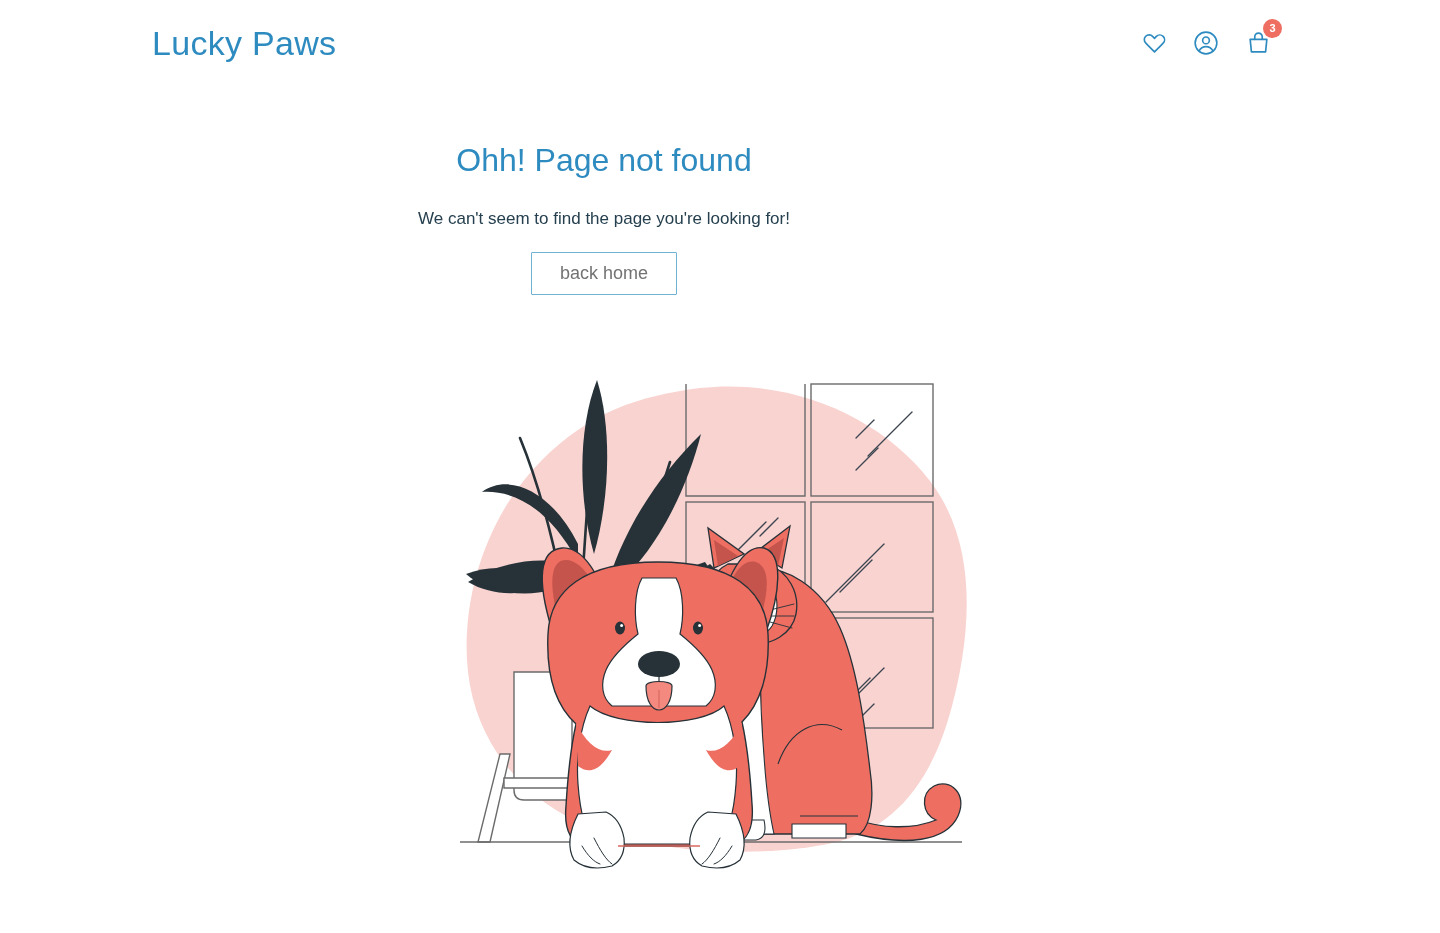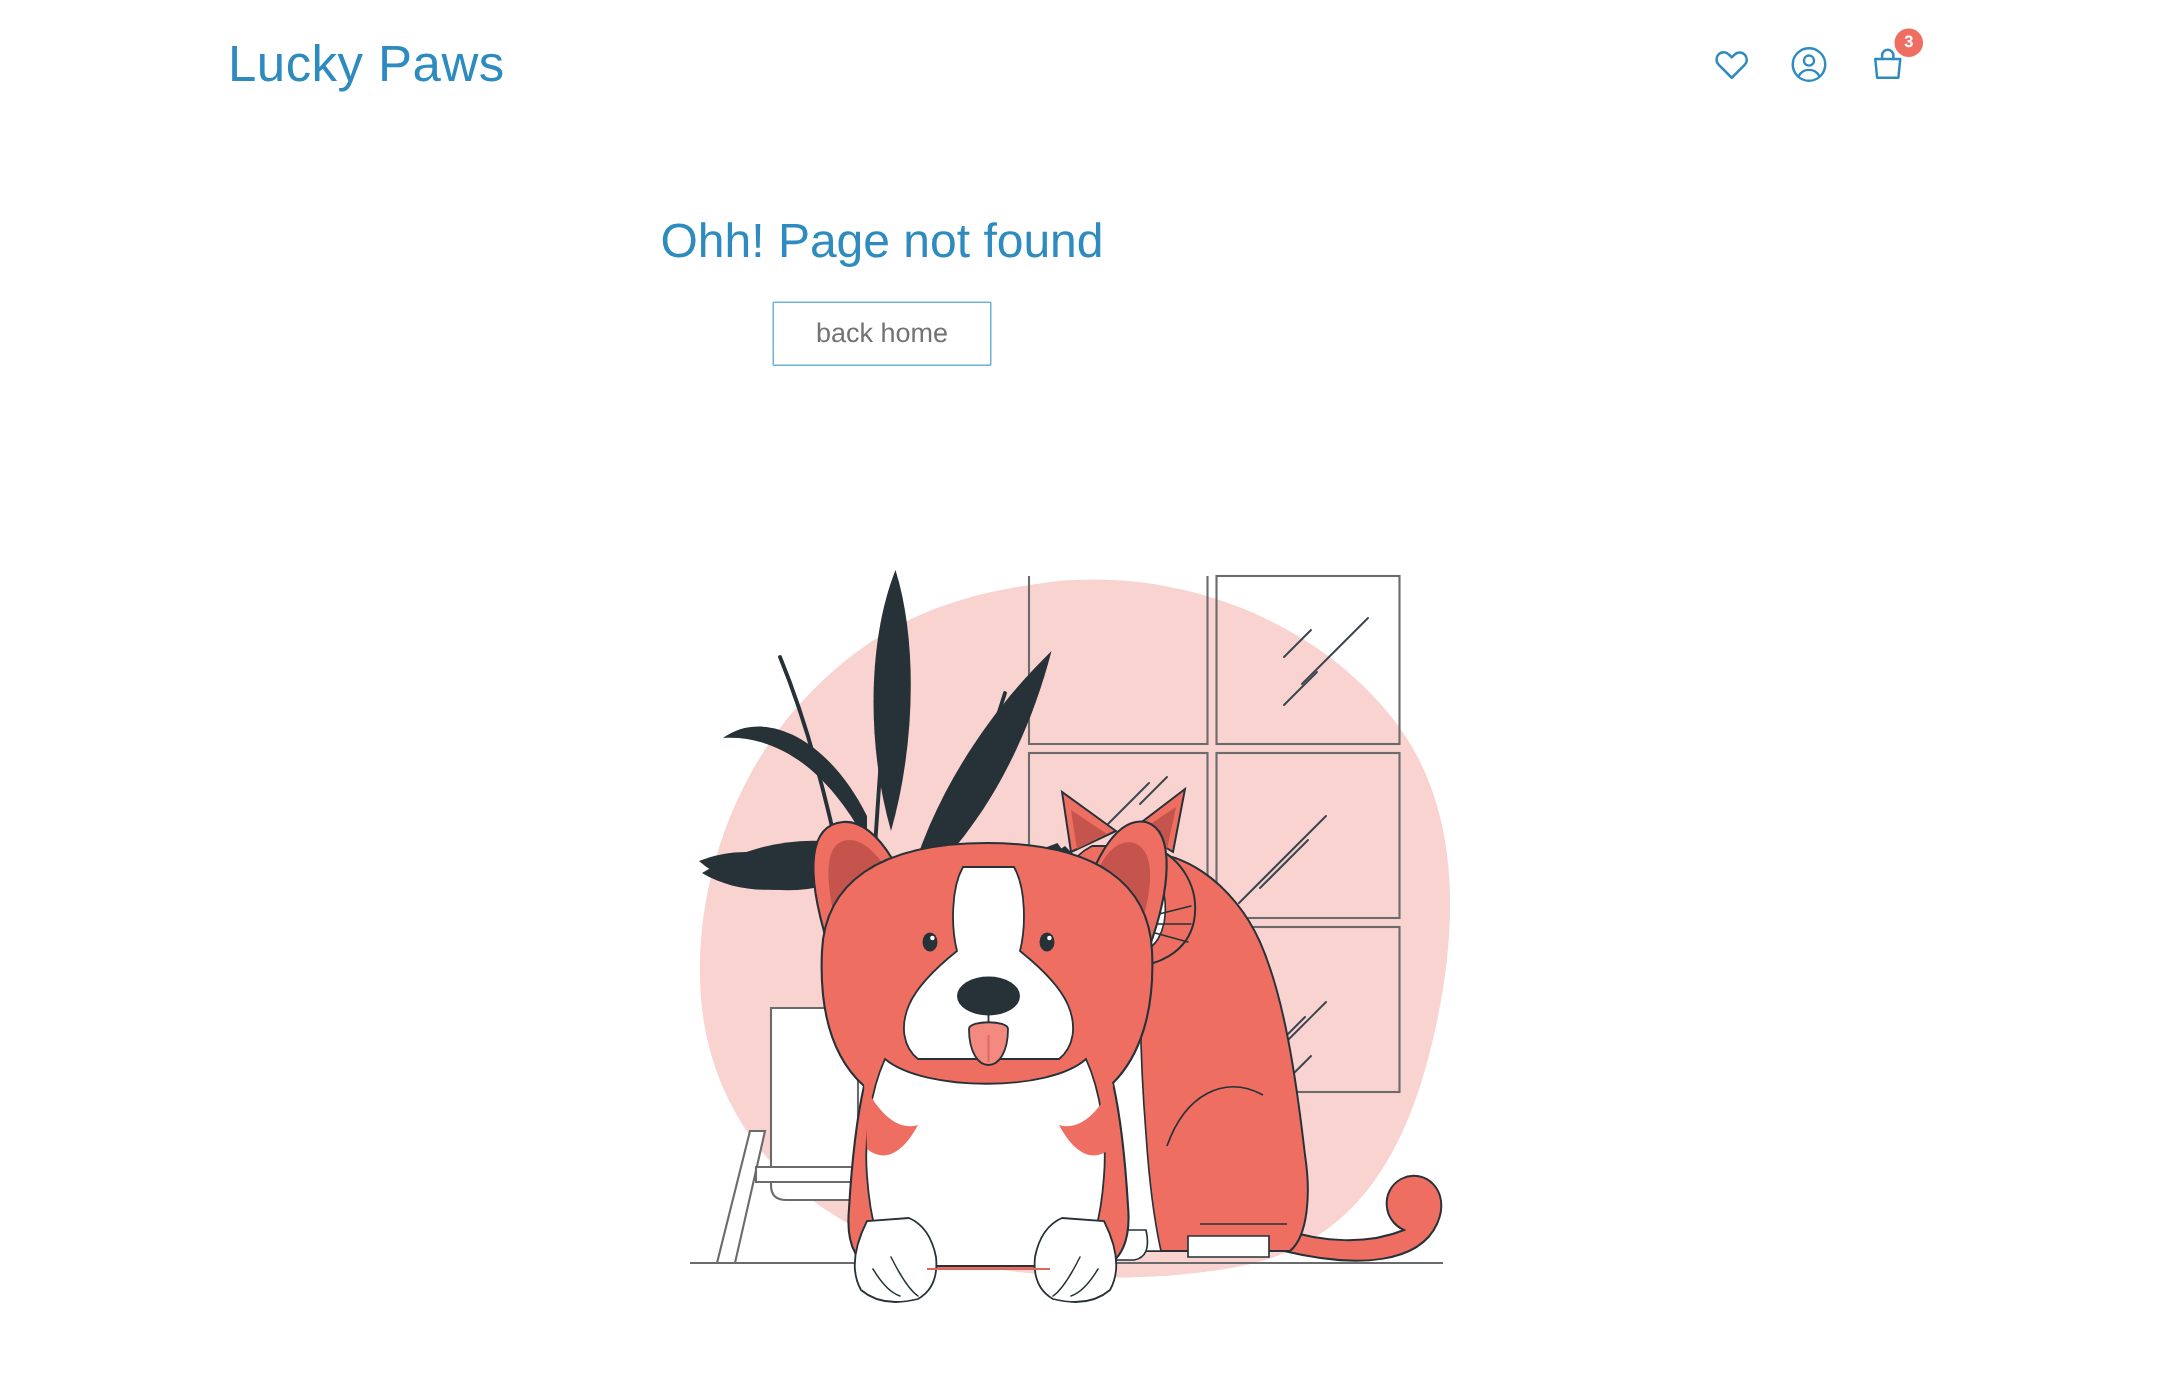--- a/index.html
+++ b/index.html
@@ -66,21 +66,21 @@
     color: #ffffff;
     font-size: 11px;
     font-weight: 700;
     line-height: 19px;
     text-align: center;
   }
 
   
   .main {
     position: absolute;
-    top: 86px; left: 0;
+    top: 86px; left: 16px;
     width: 1176px;
     text-align: center;
   }
   .title-404 {
     margin: 55px 0 0 0;
     font-size: 32px;
     font-weight: 400;
     color: #2e8bc0;
     line-height: 1.2;
   }
@@ -159,20 +159,21 @@
       <span class="cart-badge">3</span>
     </div>
 
   </nav>
 </header>
 
 <main class="main">
 
   <h1 class="title-404">Ohh! Page not found</h1>
 
+  <p class="subtitle-404">We can't seem to find the page you're looking for!</p>
 
   <div class="back-home-wrap">
     <button class="back-home-btn">back home</button>
   </div>
 
 </main>
 
 <div class="illustration-wrap">
   <svg class="illustration" width="520" height="510" viewBox="0 0 520 510" xmlns="http://www.w3.org/2000/svg">
 

